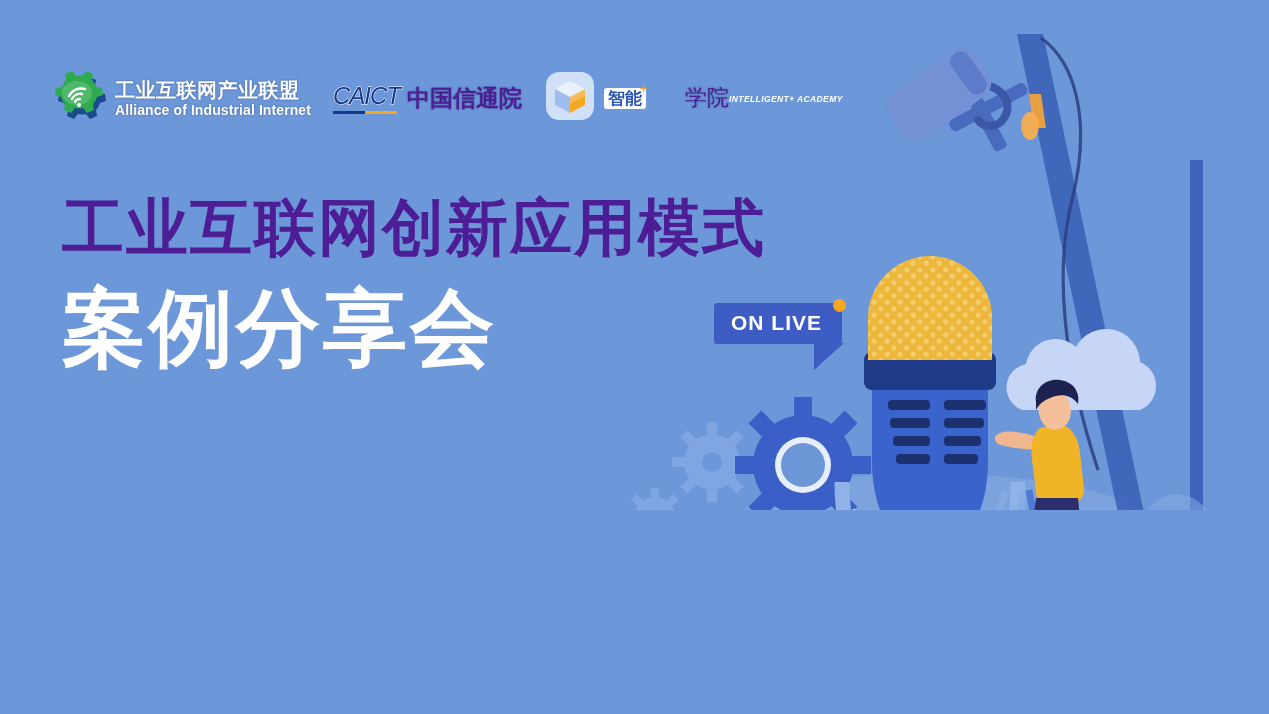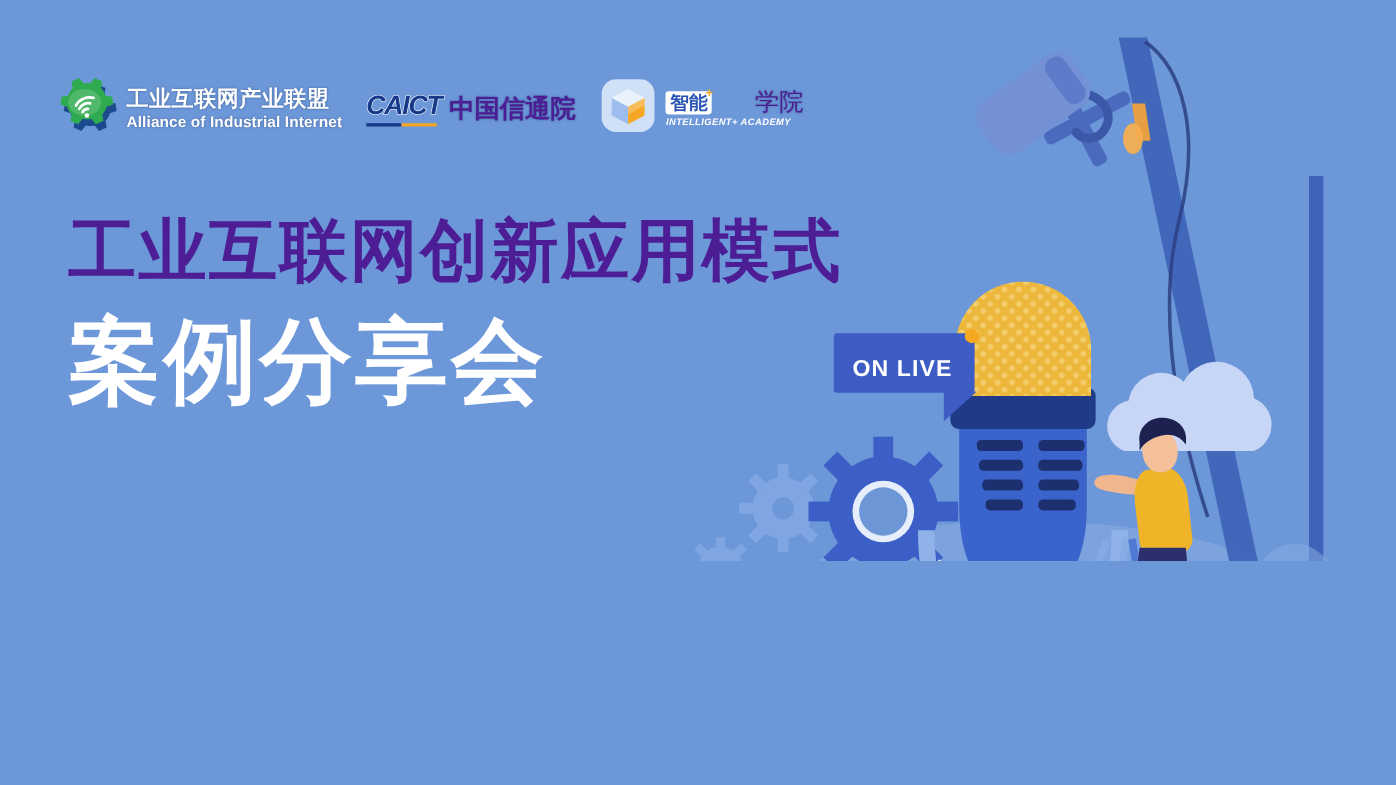--- a/index.html
+++ b/index.html
@@ -19,28 +19,28 @@
     font-size:20px;font-weight:bold;color:#ffffff;letter-spacing:.5px;
     text-shadow:0 0 2px rgba(20,40,90,.55);white-space:nowrap;
   }
   .en-name{
     font-size:14px;font-weight:bold;color:#ffffff;letter-spacing:.1px;
     margin-top:3px;white-space:nowrap;text-shadow:0 0 2px rgba(20,40,90,.5);
   }
   .caict-wrap{display:flex;align-items:center;gap:7px;}
   .caict-letters{position:relative;}
   .caict-letters .lt{
-    font-size:24px;font-weight:bold;font-style:italic;color:#16398a;
+    font-size:24px;font-weight:normal;font-style:italic;color:#16398a;
     letter-spacing:-1px;-webkit-text-stroke:1px #ffffff;paint-order:stroke fill;
   }
   .caict-rule{display:flex;height:3px;margin-top:1px;}
   .caict-rule i{display:block;height:3px;}
   .caict-cn{font-size:23px;font-weight:bold;color:#4c1d95;text-shadow:0 0 2px rgba(20,40,90,.55);white-space:nowrap;}
   .acad-box{display:flex;align-items:center;gap:8px;}
-  .acad-txt{display:flex;flex-direction:column;line-height:1;}
+  .acad-txt{display:flex;flex-direction:row;align-items:center;line-height:1;}
   .acad-row{display:flex;align-items:flex-end;gap:3px;}
   .acad-cn-badge{
     background:#ffffff;color:#2b55b4;font-size:17px;font-weight:bold;
     padding:2px 4px;border-radius:3px;letter-spacing:0;position:relative;
   }
   .acad-plus{position:absolute;right:-1px;top:-5px;color:#f5a623;font-size:12px;font-weight:bold;}
   .acad-cn2{color:#4c1d95;font-size:22px;font-weight:normal;text-shadow:0 0 2px rgba(20,40,90,.5);margin-left:36px;}
   .acad-en{color:#ffffff;font-size:8.5px;font-weight:bold;letter-spacing:.4px;margin-top:3px;white-space:nowrap;font-style:italic;}
 
   
@@ -54,21 +54,21 @@
     font-size:84px;font-weight:bold;color:#ffffff;line-height:1.04;
     letter-spacing:3px;white-space:nowrap;margin-top:26px;
     font-family:"DejaVu Sans","Liberation Sans",sans-serif;
   }
 
   
   .art{position:absolute;left:0;top:0;width:1269px;height:714px;z-index:10;}
   .on-live{position:absolute;left:714px;top:303px;z-index:35;}
   .ol-box{
     position:relative;background:#3d5cc4;color:#ffffff;font-weight:bold;
-    font-size:21px;letter-spacing:1px;padding:21px 20px 9px 17px;border-radius:3px;margin-left:44px;
+    font-size:21px;letter-spacing:1px;padding:8px 20px 9px 17px;border-radius:3px;
   }
   .ol-dot{position:absolute;right:-4px;top:-4px;width:13px;height:13px;border-radius:50%;background:#f6a821;}
   .ol-tail{
     position:absolute;right:-2px;bottom:-26px;width:0;height:0;
     border-left:30px solid #3d5cc4;border-bottom:27px solid transparent;
   }
 </style>
 </head>
 <body>
 

